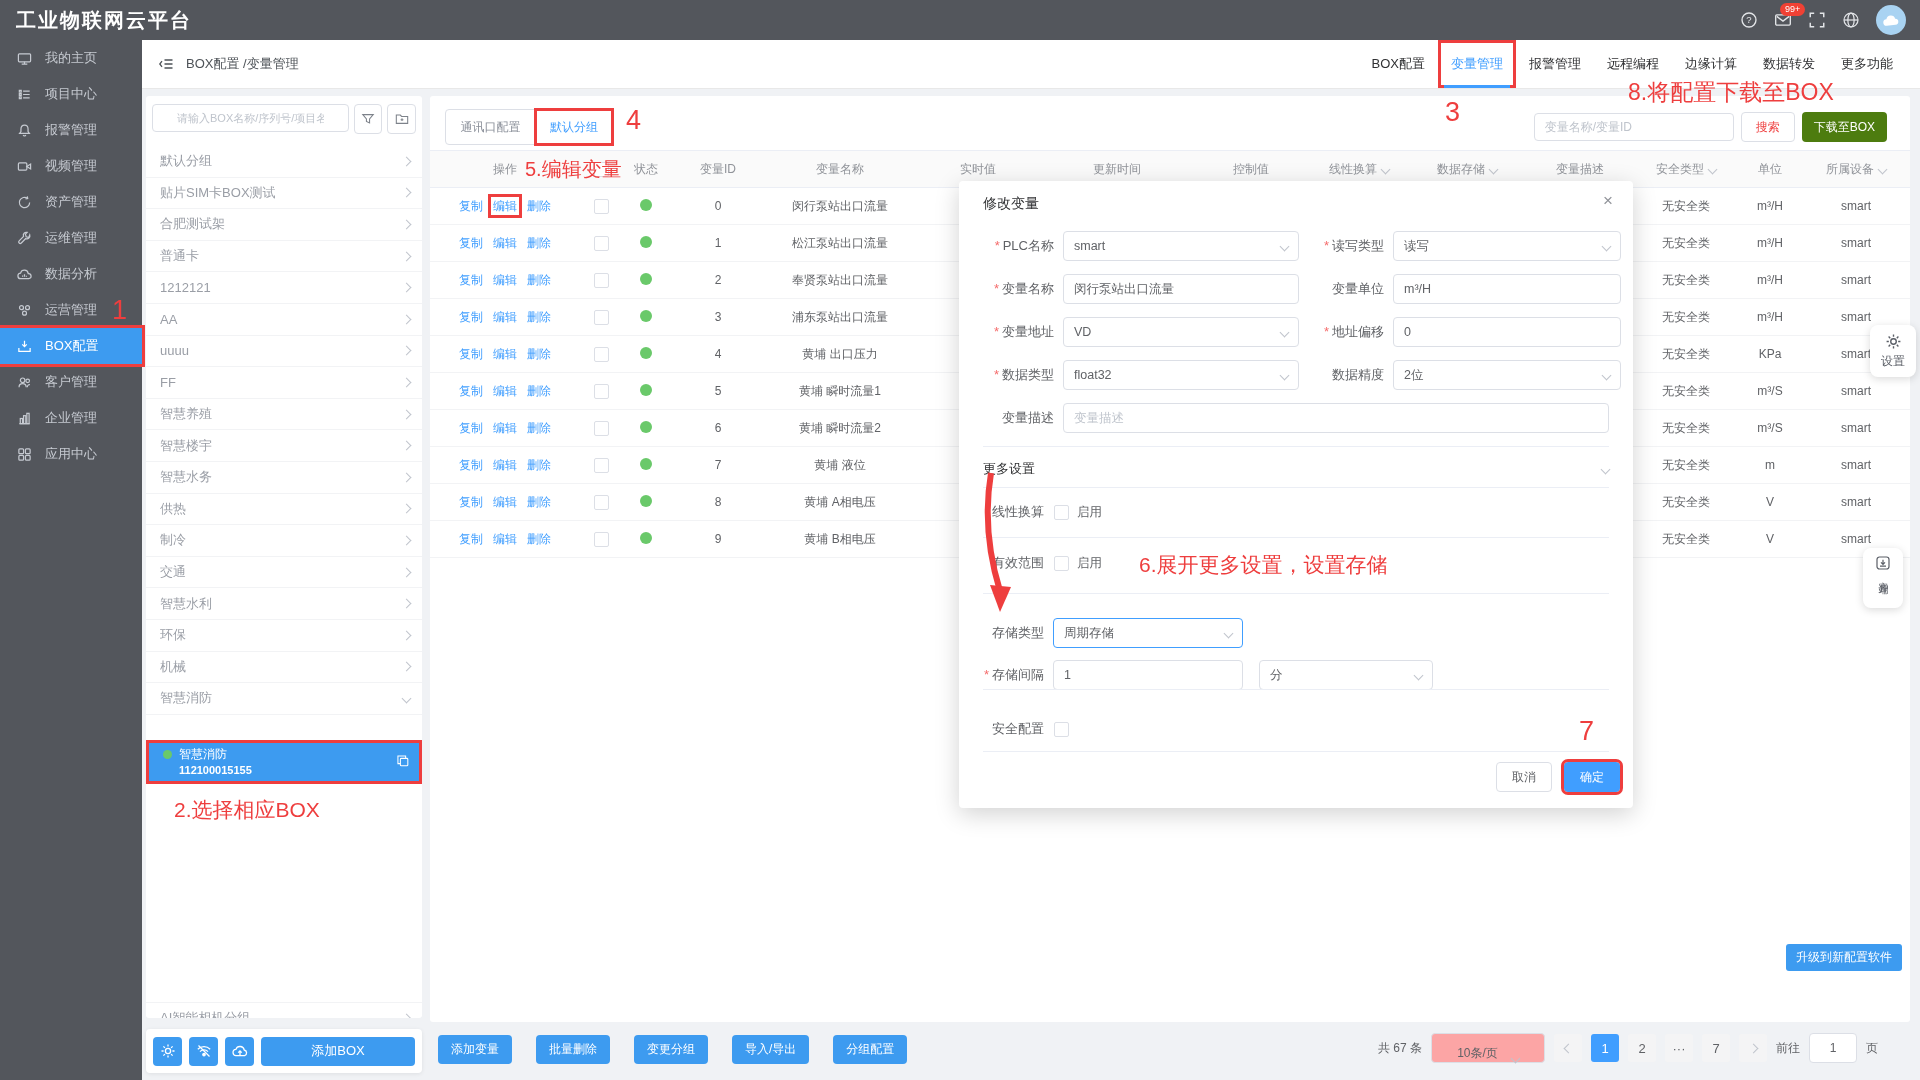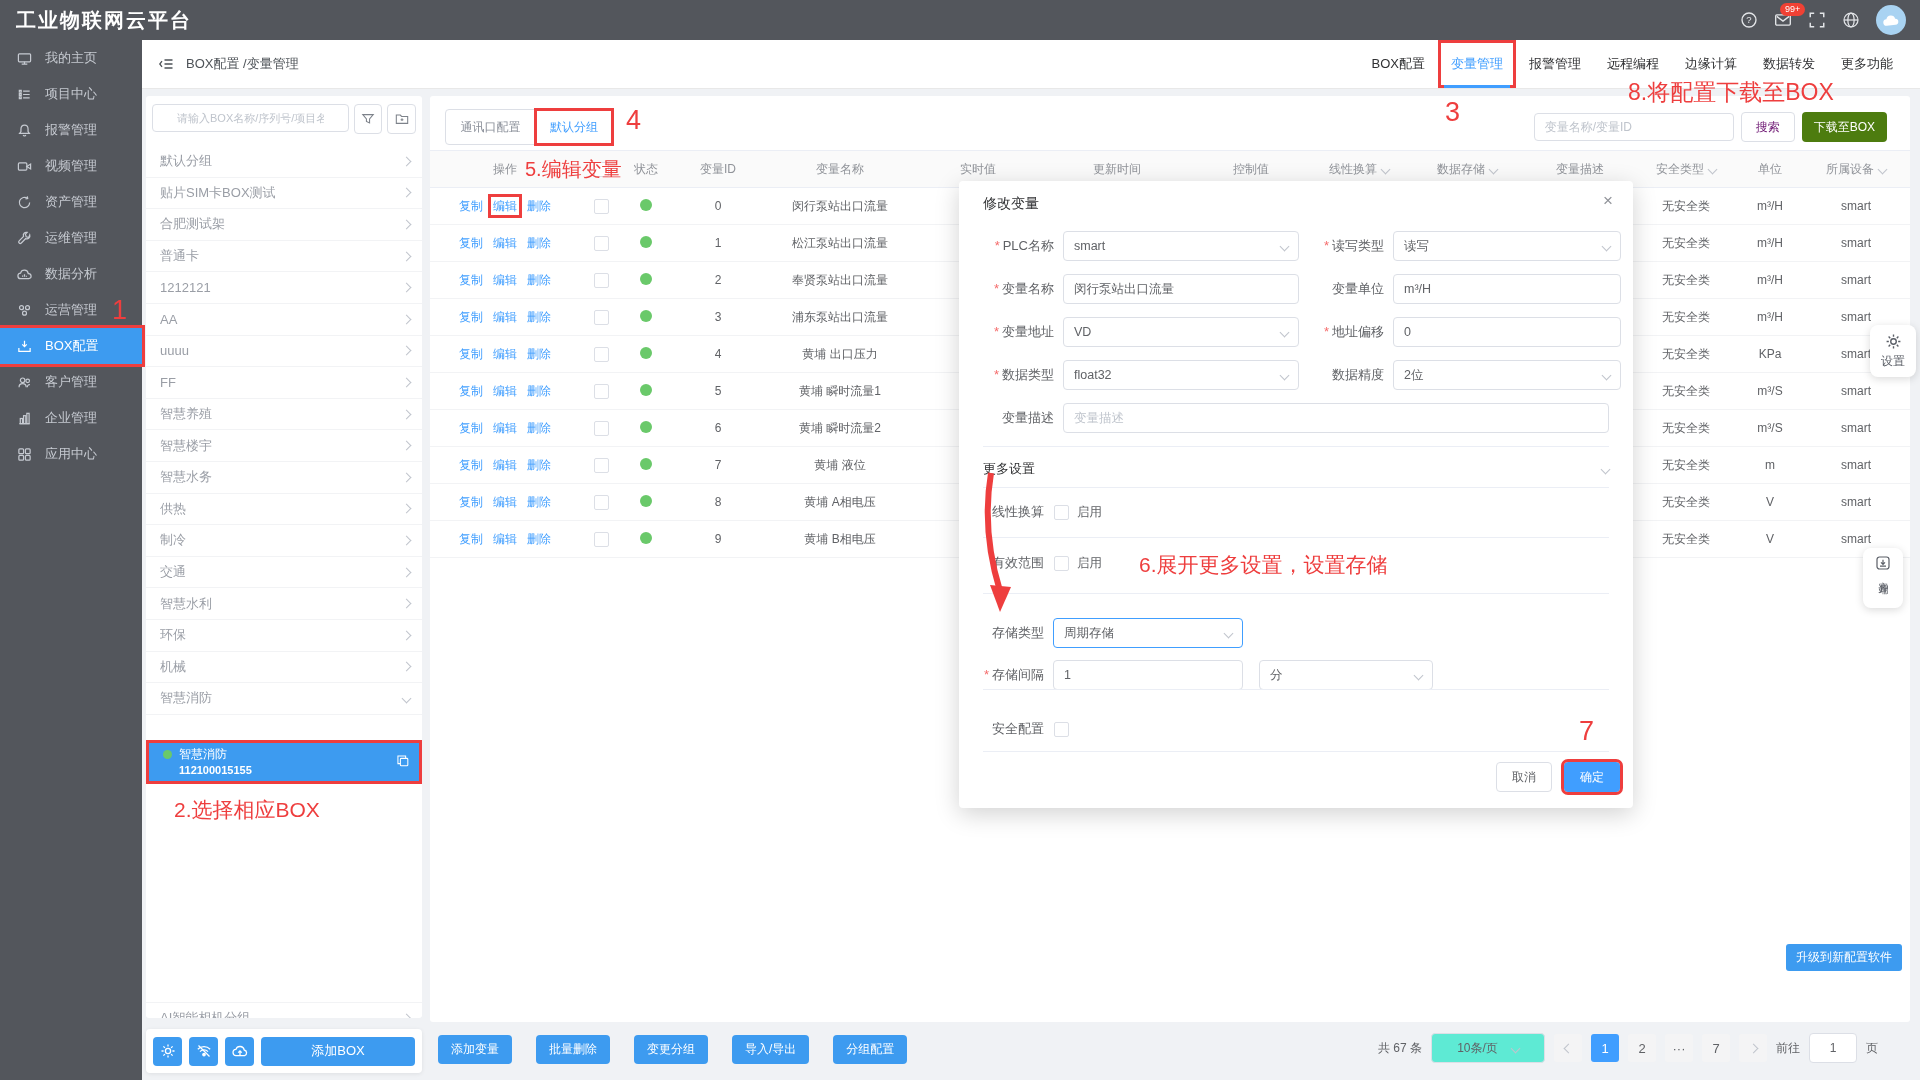--- a/index.html
+++ b/index.html
@@ -79,43 +79,43 @@
     border-radius:4px;}
   .seg-cell{height:34px;display:flex;align-items:center;justify-content:center;font-size:12px;
     cursor:pointer;box-sizing:border-box;}
   .seg-cell.first{width:90px;color:#8a8f99;border-right:1px solid #dcdfe6;}
   .seg-cell.second{width:76px;color:#409eff;outline:3px solid #ee3e3e;outline-offset:-1px;}
   .tool-right{position:absolute;right:23px;top:16px;display:flex;gap:7px;align-items:center;}
   .tool-right input{width:200px;height:28px;border:1px solid #dcdfe6;border-radius:4px;
     font-size:12px;padding:0 10px;color:#606266;box-sizing:border-box;outline:none;}
   .tool-right input::placeholder{color:#bfc4cc;}
   .btn-plain{height:30px;padding:0 14px;background:#fff;border:1px solid #dcdfe6;border-radius:4px;
-    color:#701a75;font-size:12px;cursor:pointer;font-family:inherit;}
+    color:#ef4444;font-size:12px;cursor:pointer;font-family:inherit;}
   .btn-dark{height:30px;padding:0 12px;background:#4d7c0f;border:none;border-radius:4px;
     color:#fff;font-size:12px;cursor:pointer;font-family:inherit;}
   table.vars{position:absolute;left:0;top:54px;width:1480px;border-collapse:collapse;table-layout:fixed;}
   table.vars th{height:34px;background:#fafafa;font-weight:400;font-size:12px;color:#909399;
     border-bottom:1px solid #ebeef5;border-top:1px solid #ebeef5;}
   table.vars td{height:34px;font-size:12px;color:#606266;text-align:center;border-bottom:1px solid #f2f3f5;}
   .th-flex{display:inline-flex;align-items:center;gap:5px;}
   .oplink{color:#409eff;font-size:12px;cursor:pointer;margin:12px 5px;}
   .oplink.red-outline{outline:3px solid #ee3e3e;outline-offset:2px;}
   .cbx{display:inline-block;width:13px;height:13px;border:1px solid #dcdfe6;border-radius:2px;
     background:#fff;vertical-align:middle;cursor:pointer;}
   .upgrade-btn{position:absolute;right:8px;top:848px;height:27px;padding:0 10px;background:#3d9bf0;
     border:none;border-radius:3px;color:#fff;font-size:12px;cursor:pointer;font-family:inherit;}
 
   
   .actions-row{position:absolute;left:438px;top:1035px;display:flex;gap:24px;z-index:6;}
   .btn-blue{height:29px;padding:0 13px;background:#3d9bf0;border:none;border-radius:4px;color:#fff;
     font-size:12px;cursor:pointer;font-family:inherit;}
   .pagination{position:absolute;left:1378px;top:1034px;height:28px;display:flex;align-items:center;
     gap:9px;font-size:12px;color:#606266;z-index:6;}
-  .pp-select{width:112px;height:28px;border:1px solid #dcdfe6;border-radius:4px;background:#5eead4;
-    display:flex;align-items:center;justify-content:center;gap:14px;color:#606266;cursor:pointer;}
+  .pp-select{width:112px;height:28px;border:1px solid #dcdfe6;border-radius:4px;background:#fca5a5;
+    display:flex;align-items:flex-end;justify-content:center;gap:14px;color:#606266;cursor:pointer;}
   .pg-btn{width:28px;height:28px;border-radius:3px;background:#f4f4f5;display:flex;align-items:center;
     justify-content:center;font-size:13px;color:#606266;cursor:pointer;}
   .pg-btn.active{background:#409eff;color:#fff;}
   .goto-input{width:42px;height:26px;border:1px solid #dcdfe6;border-radius:4px;text-align:center;
     font-size:12px;color:#606266;outline:none;}
 
   
   .modal{position:absolute;left:959px;top:181px;width:674px;height:627px;background:#fff;
     border-radius:4px;box-shadow:0 6px 24px rgba(0,0,0,.18);z-index:40;}
   .m-title{position:absolute;left:24px;top:14px;font-size:14px;color:#303133;}

